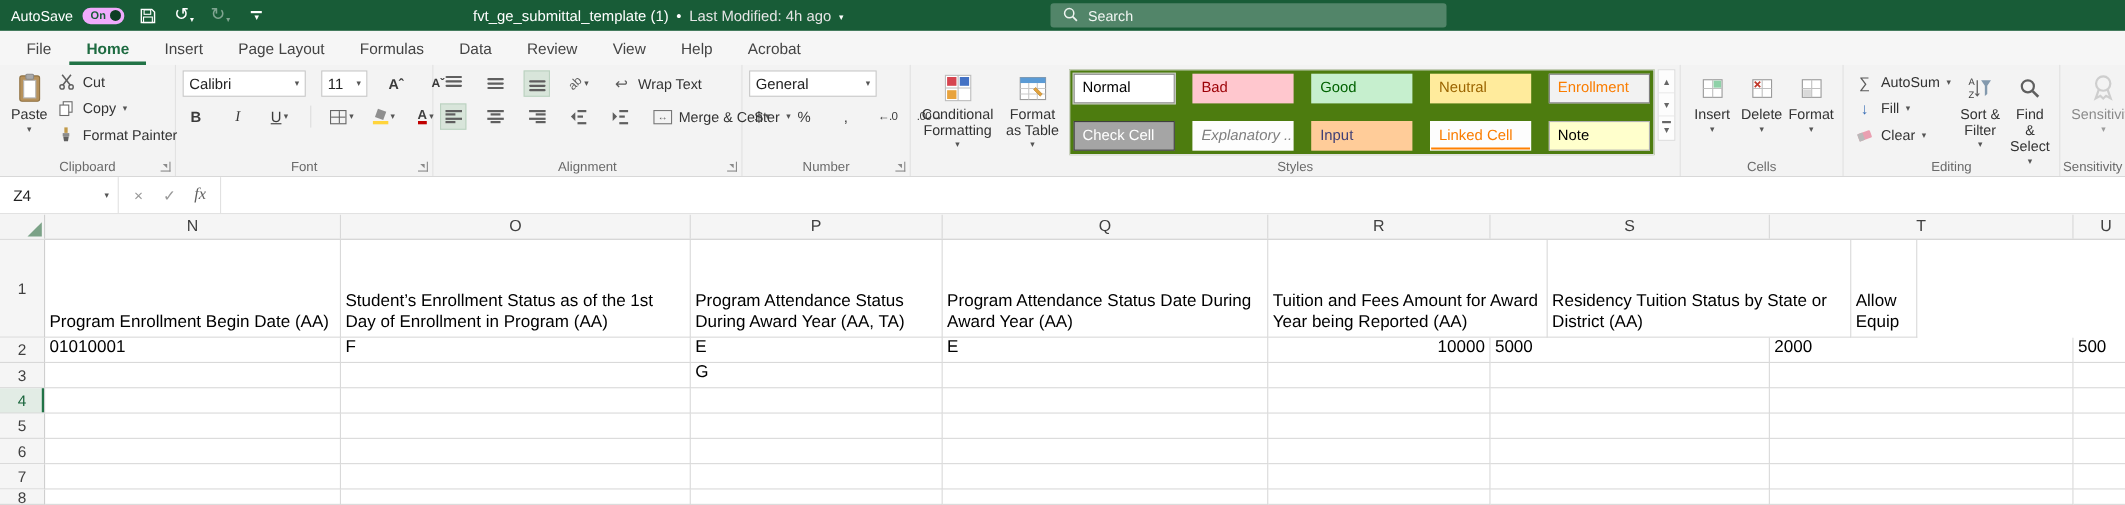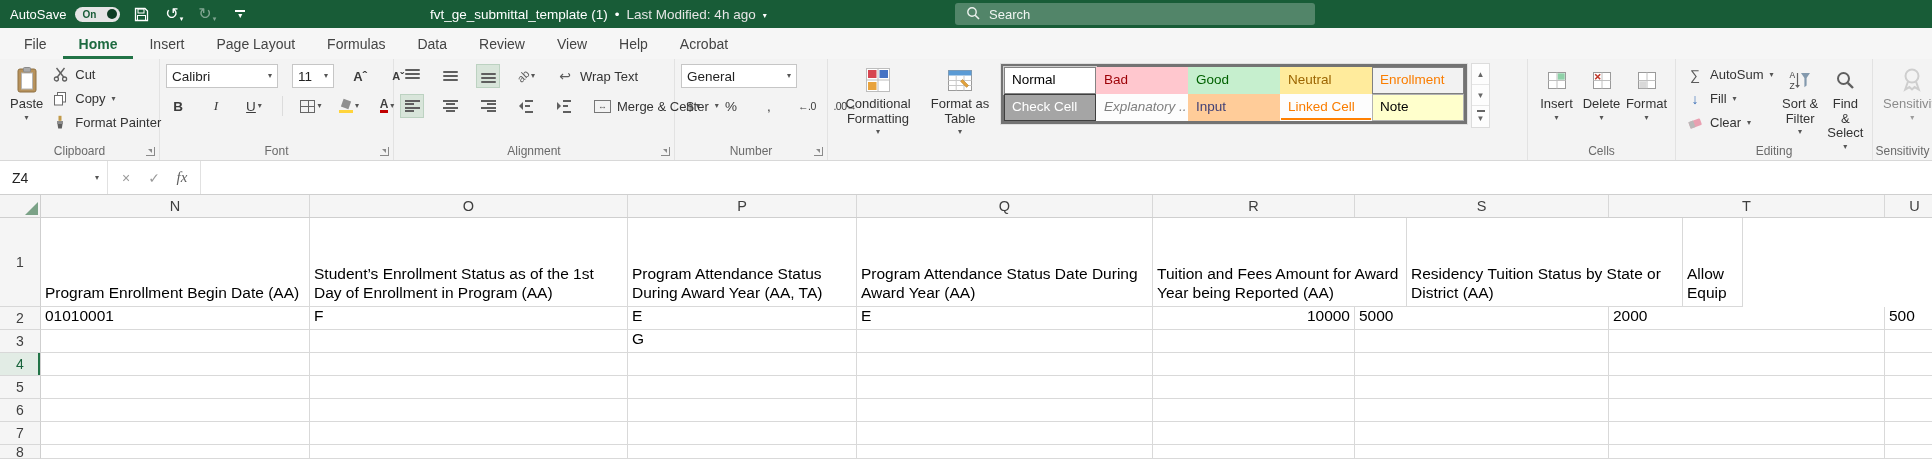--- a/index.html
+++ b/index.html
@@ -2,21 +2,21 @@
 <html><head>
 <meta charset="utf-8">
 <style>
 *{margin:0;padding:0;box-sizing:border-box}
 body{background:#fff;font-family:"Liberation Sans",sans-serif}
 .app{position:relative;width:1932px;height:459px;overflow:hidden;background:#fff;color:#252423}
 
 
 .titlebar{height:28px;background:#185c37;display:flex;align-items:center;color:#fff;font-size:13px;position:relative}
 .tb-left{display:flex;align-items:center;gap:9px;padding-left:10px}
-.autosave-toggle{display:inline-flex;align-items:center;background:#e5e5e5;border-radius:9px;height:15px;padding:0 3px 0 7px;gap:11px;cursor:default}
+.autosave-toggle{display:inline-flex;align-items:center;background:#f0abfc;border-radius:9px;height:15px;padding:0 3px 0 7px;gap:4px;cursor:default}
 .toggle-text{color:#185c37;font-size:10px;font-weight:700;line-height:15px}
 .toggle-knob{width:10px;height:10px;border-radius:50%;background:#0e3d24}
 .tb-icon{min-width:24px;height:24px;display:inline-flex;align-items:center;justify-content:center;font-size:16px;color:#fff;line-height:1}
 .tb-icon .mini-caret{font-size:7px;margin-left:1px;align-self:flex-end;padding-bottom:4px}
 .tb-icon.disabled{opacity:.45}
 .qat-custom{display:inline-flex;flex-direction:column;align-items:center;justify-content:center}
 .qbar{width:10px;height:2px;background:#fff;margin-bottom:1px}
 .qcaret{font-size:8px;line-height:6px}
 .tb-title{position:absolute;left:430px;top:0;height:28px;display:flex;align-items:center;gap:7px;white-space:nowrap;font-size:13.5px}
 .tb-status{color:#e5e5e5}
@@ -81,21 +81,21 @@
 .tri-l{width:0;height:0;border-right:4px solid #5f5f5f;border-top:4px solid transparent;border-bottom:4px solid transparent}
 .mini-ha{width:8px}
 
 .g-number{width:153px}
 .combo-num{width:116px}
 .dec{font-size:10.5px;letter-spacing:-.5px;color:#3b3b3b}
 
 .g-styles{width:700px}
 .g-styles .bigbtn.cf{width:88px}
 .g-styles .bigbtn.fat{width:76px}
-.gallery{display:grid;grid-template-columns:repeat(5,92px);grid-auto-rows:27px;gap:0;background:#737373;border:1px solid #e0e0e0;padding:3px;margin-left:2px}
+.gallery{display:grid;grid-template-columns:repeat(5,92px);grid-auto-rows:27px;gap:16px;background:#4d7c0f;border:1px solid #e0e0e0;padding:3px;margin-left:2px}
 .gcell{font-size:13.5px;line-height:24px;padding-left:7px;border:1px solid transparent;overflow:hidden;white-space:nowrap}
 .gcell.sel{border:1px solid #848484;outline:1px solid #cfcfcf}
 .gal-scroll{display:flex;flex-direction:column;margin-left:3px;border:1px solid #dcdcdc;width:19px}
 .gal-scroll .gsb{height:21px;background:#fdfdfd;display:flex;align-items:center;justify-content:center;font-size:8px;color:#666;border-bottom:1px solid #e6e6e6}
 .gal-scroll .gsb:last-child{border-bottom:none}
 .gsb .bar{position:relative;top:-1px;display:block;width:8px;height:2px;background:#666;margin-bottom:1px}
 
 .g-cells{width:148px}
 .g-cells .bigbtn{width:45px}
 
@@ -445,20 +445,21 @@
           <div class="gcell" style="background: rgb(253, 253, 253); color: rgb(250, 125, 0); box-shadow: rgb(255, 128, 1) 0px -2px 0px inset;">Linked Cell</div>
           <div class="gcell" style="background: rgb(255, 255, 204); color: rgb(0, 0, 0); border: 1px solid rgb(178, 178, 178);">Note</div>
         </div>
       <div class="gal-scroll">
         <div class="gsb">▲</div>
         <div class="gsb">▼</div>
         <div class="gsb">
             <span><span class="bar"></span>▼</span>
           </div>
       </div>
+      <span class="grp-label">Styles</span>
     </div>
 
     <div class="grp g-cells">
       <div class="bigbtn">
         <span class="bicon">
           <svg width="20" height="19" viewBox="0 0 20 19">
               <rect x="1.5" y="1.5" width="17" height="16" fill="#fff" stroke="#9a9a9a"></rect>
               <line x1="10" y1="1.5" x2="10" y2="17.5" stroke="#c0c0c0"></line>
               <line x1="1.5" y1="9.5" x2="18.5" y2="9.5" stroke="#c0c0c0"></line>
               <rect x="10.8" y="2.3" width="6.9" height="6.4" fill="#8fd1a8"></rect>

